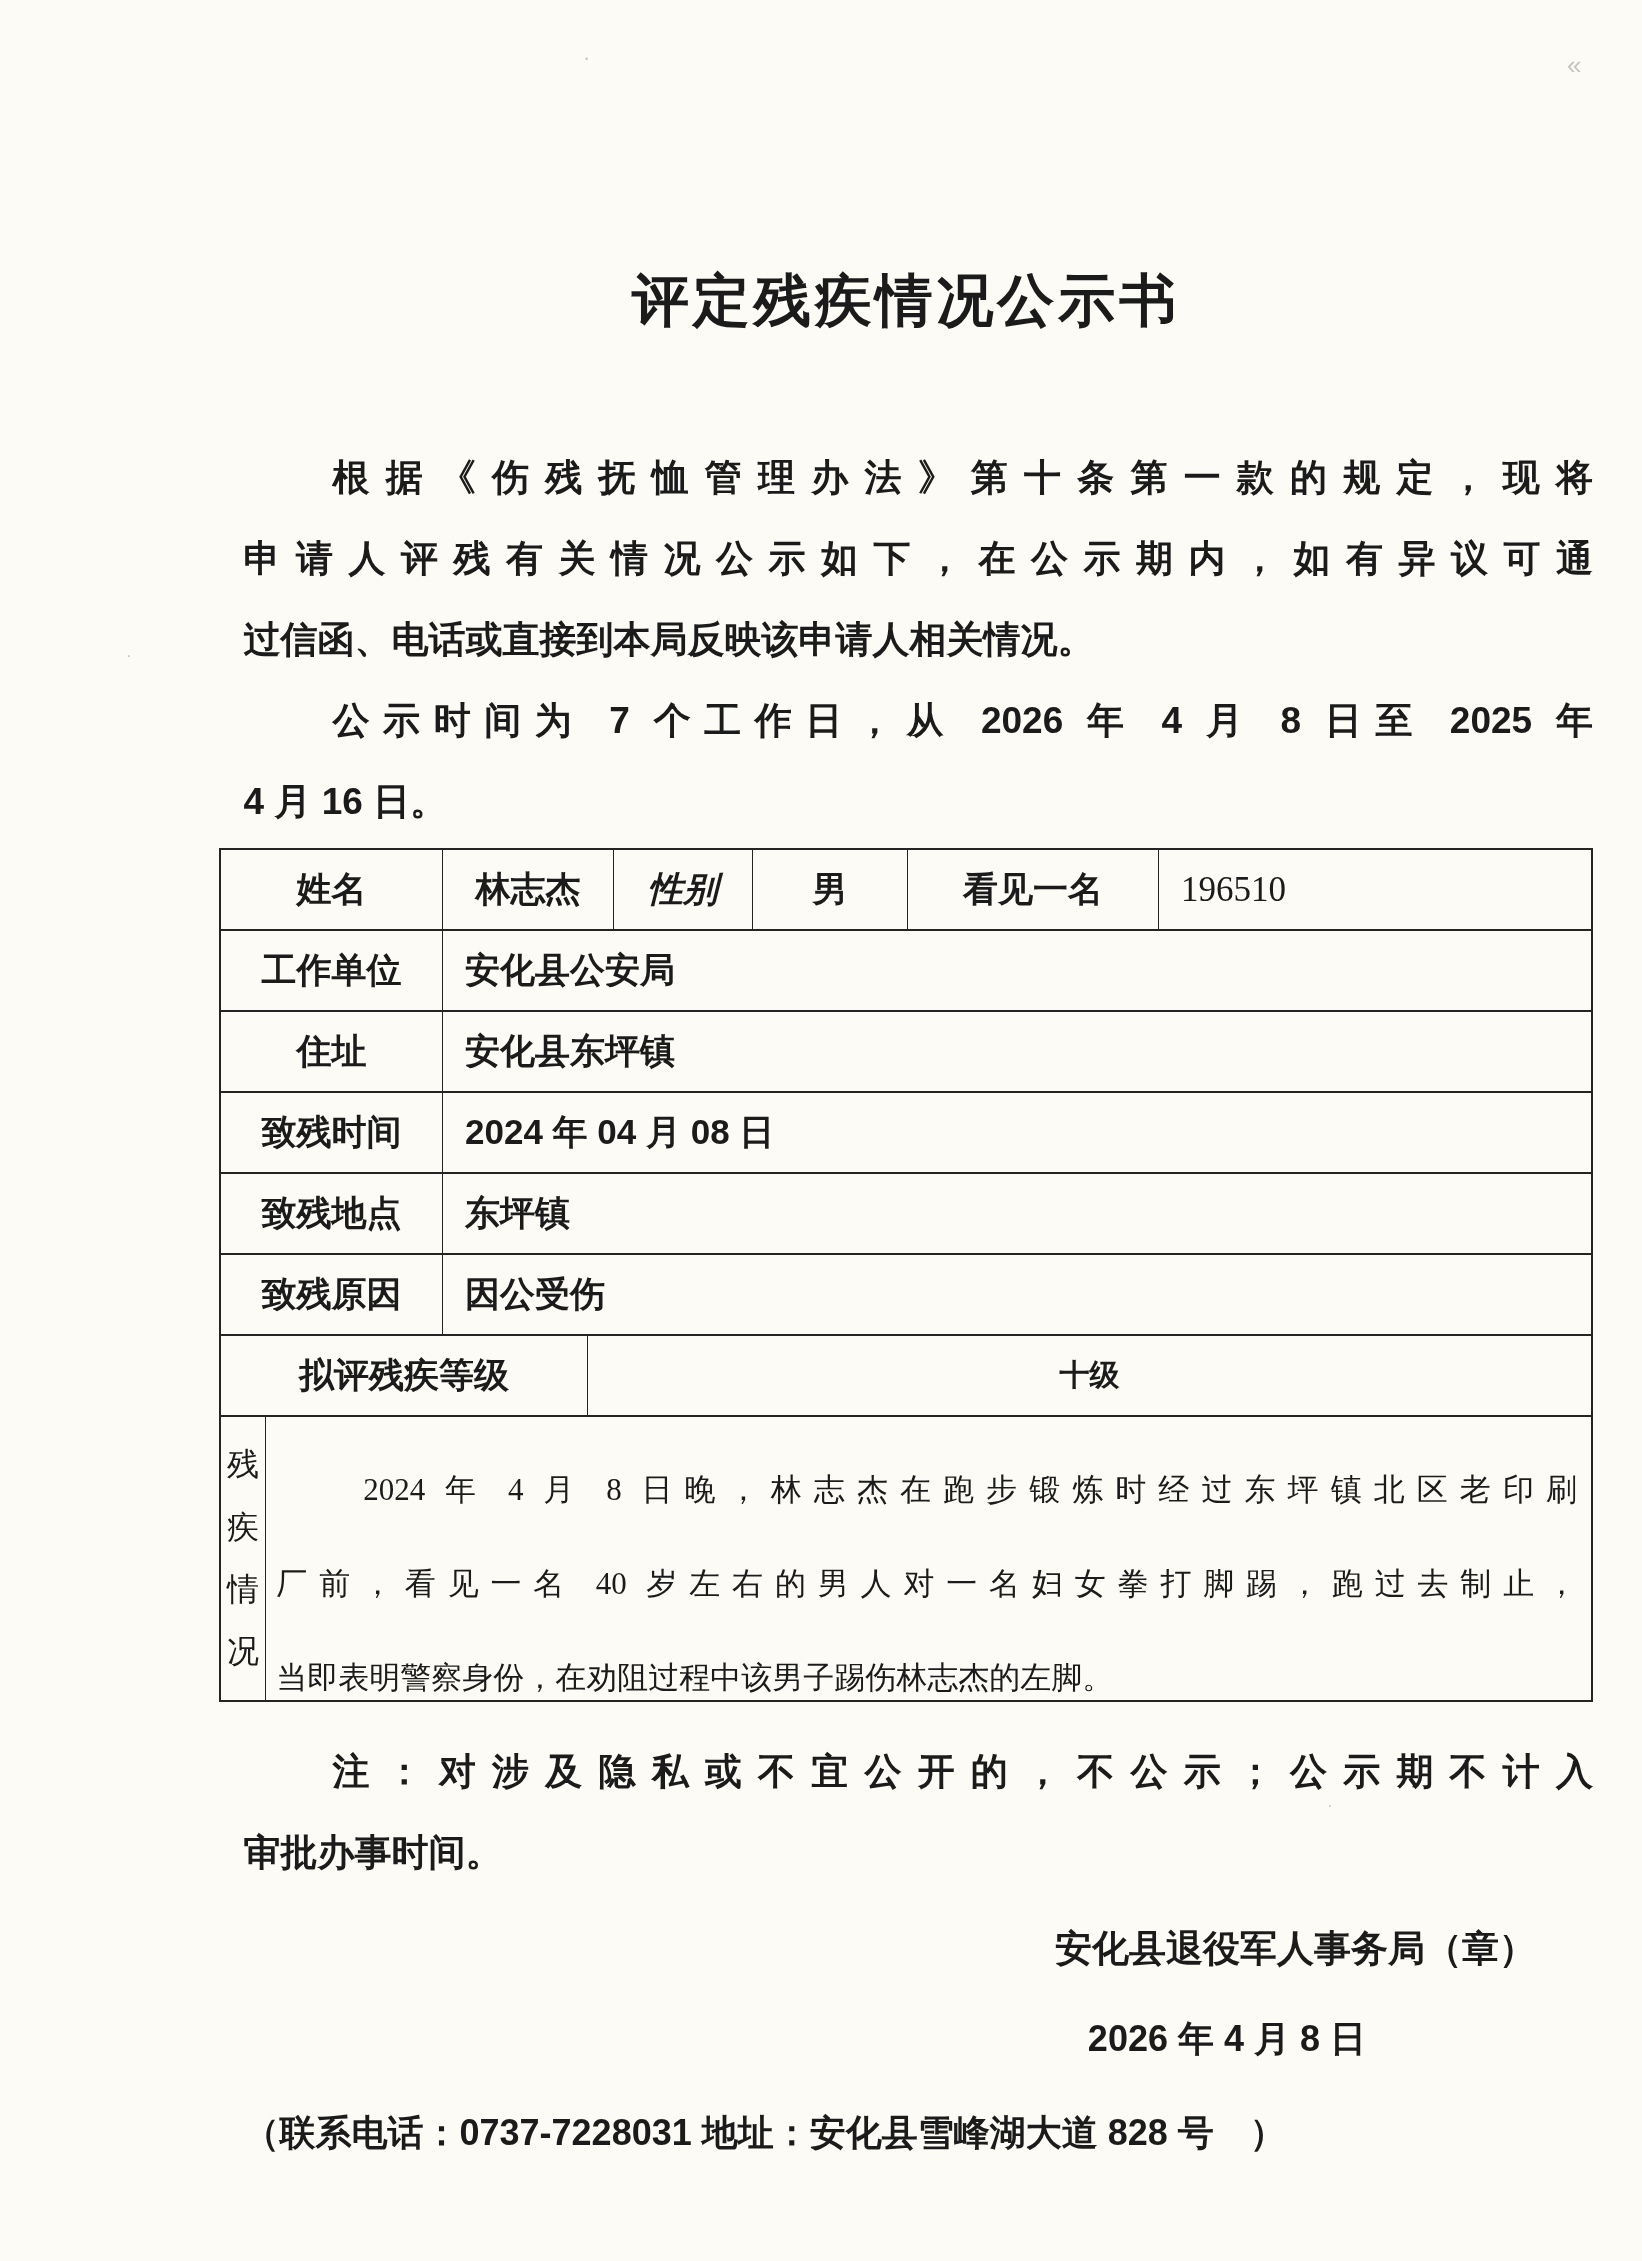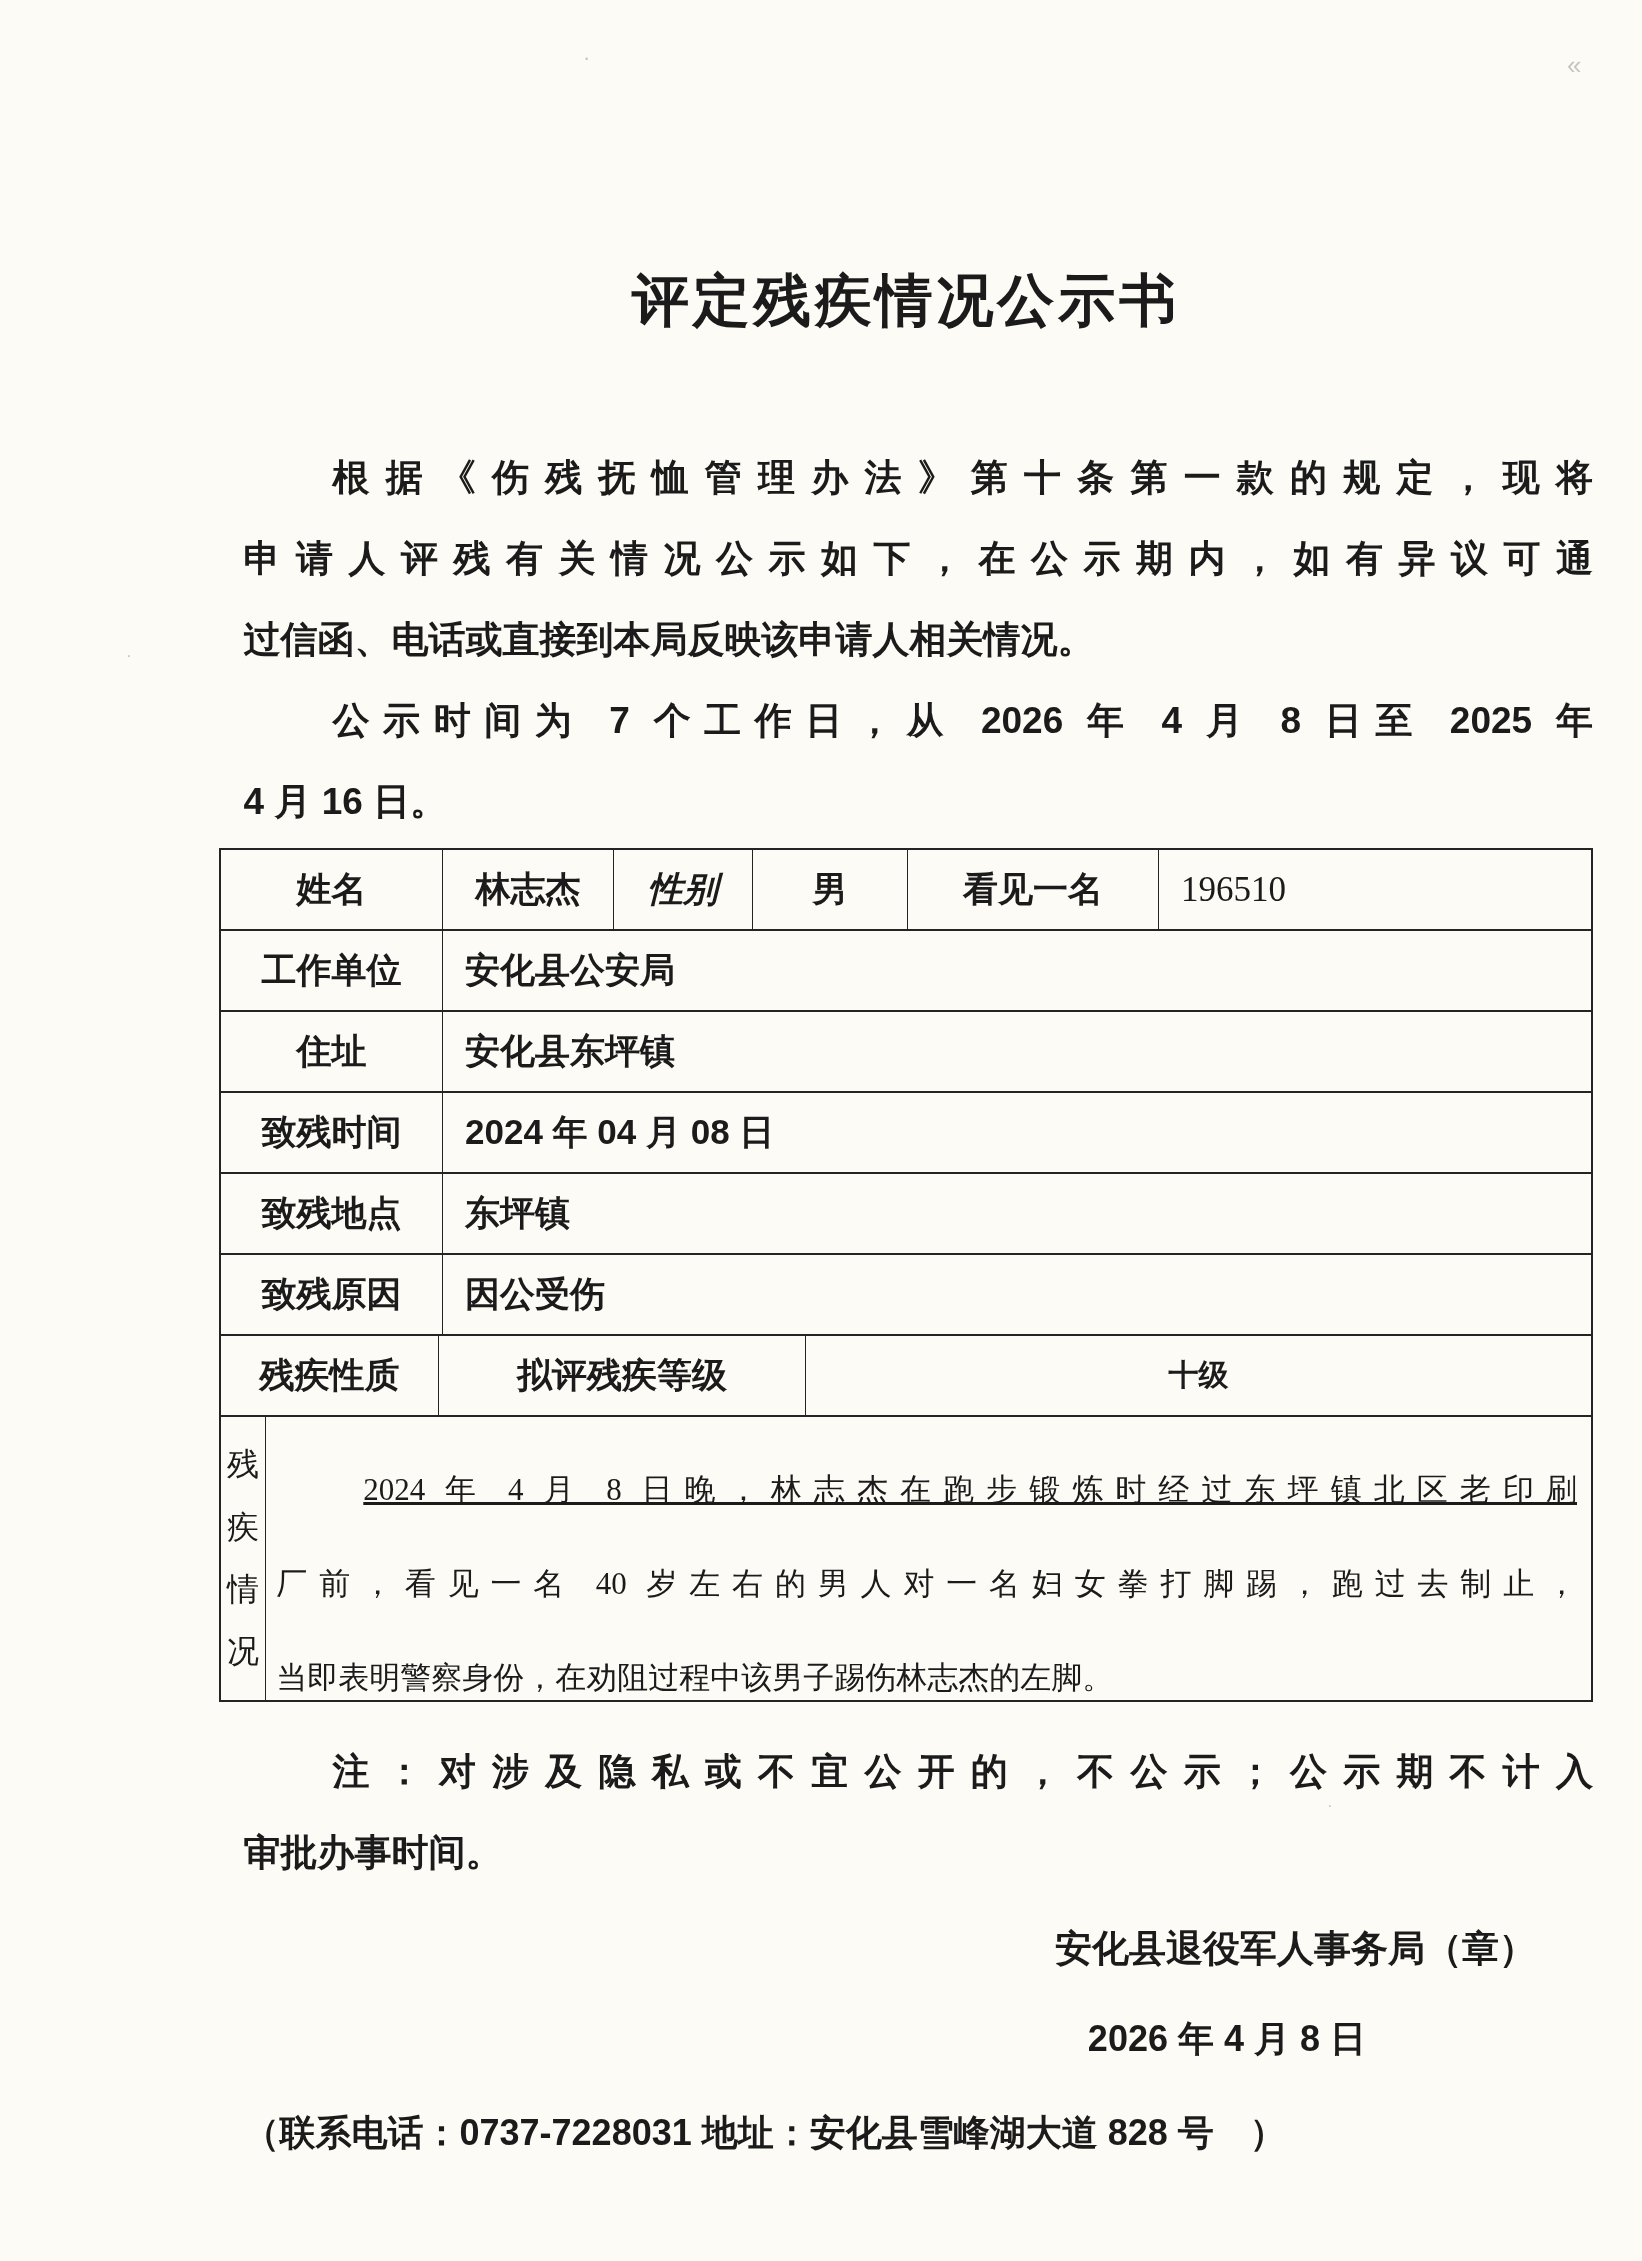--- a/index.html
+++ b/index.html
@@ -55,21 +55,21 @@
     font-family:"Liberation Serif",serif;font-weight:400;font-size:32px;
     padding:7.7px 0;
   }
   .sit-content{
     flex:1;padding:26px 14px 0 10.3px;box-sizing:border-box;
     font-family:"Liberation Serif",serif;font-weight:400;
     font-size:31px;line-height:94px;
   }
   .sit-line{white-space:nowrap;overflow:hidden;}
   .sit-line.wrapjust{white-space:normal;text-align:justify;text-align-last:justify;}
-  .sit-indent{text-indent:87px;text-decoration:underline;}
+  .sit-indent{text-indent:87px;}
   
   .note{margin-top:29px;}
   .agency{
     margin-top:19.3px;text-align:right;padding-right:57px;
     font-size:37px;font-weight:600;line-height:71px;
   }
   .sigdate{
     margin-top:23px;text-align:right;padding-right:227px;
     font-size:36px;font-weight:600;line-height:64px;
   }
@@ -137,21 +137,20 @@
       <div class="cell w-label">致残地点</div>
       <div class="cell grow left nocr">东坪镇</div>
     </div>
 
     <div class="trow">
       <div class="cell w-label">致残原因</div>
       <div class="cell grow left nocr">因公受伤</div>
     </div>
 
     <div class="trow">
-      <div class="cell c7-label">残疾性质</div>
       <div class="cell c7-grade">拟评残疾等级</div>
       <div class="cell grow grade-val nocr">十级</div>
     </div>
 
     <div class="trow sit-row last">
       <div class="sit-label">
         <span>残</span>
         <span>疾</span>
         <span>情</span>
         <span>况</span>

